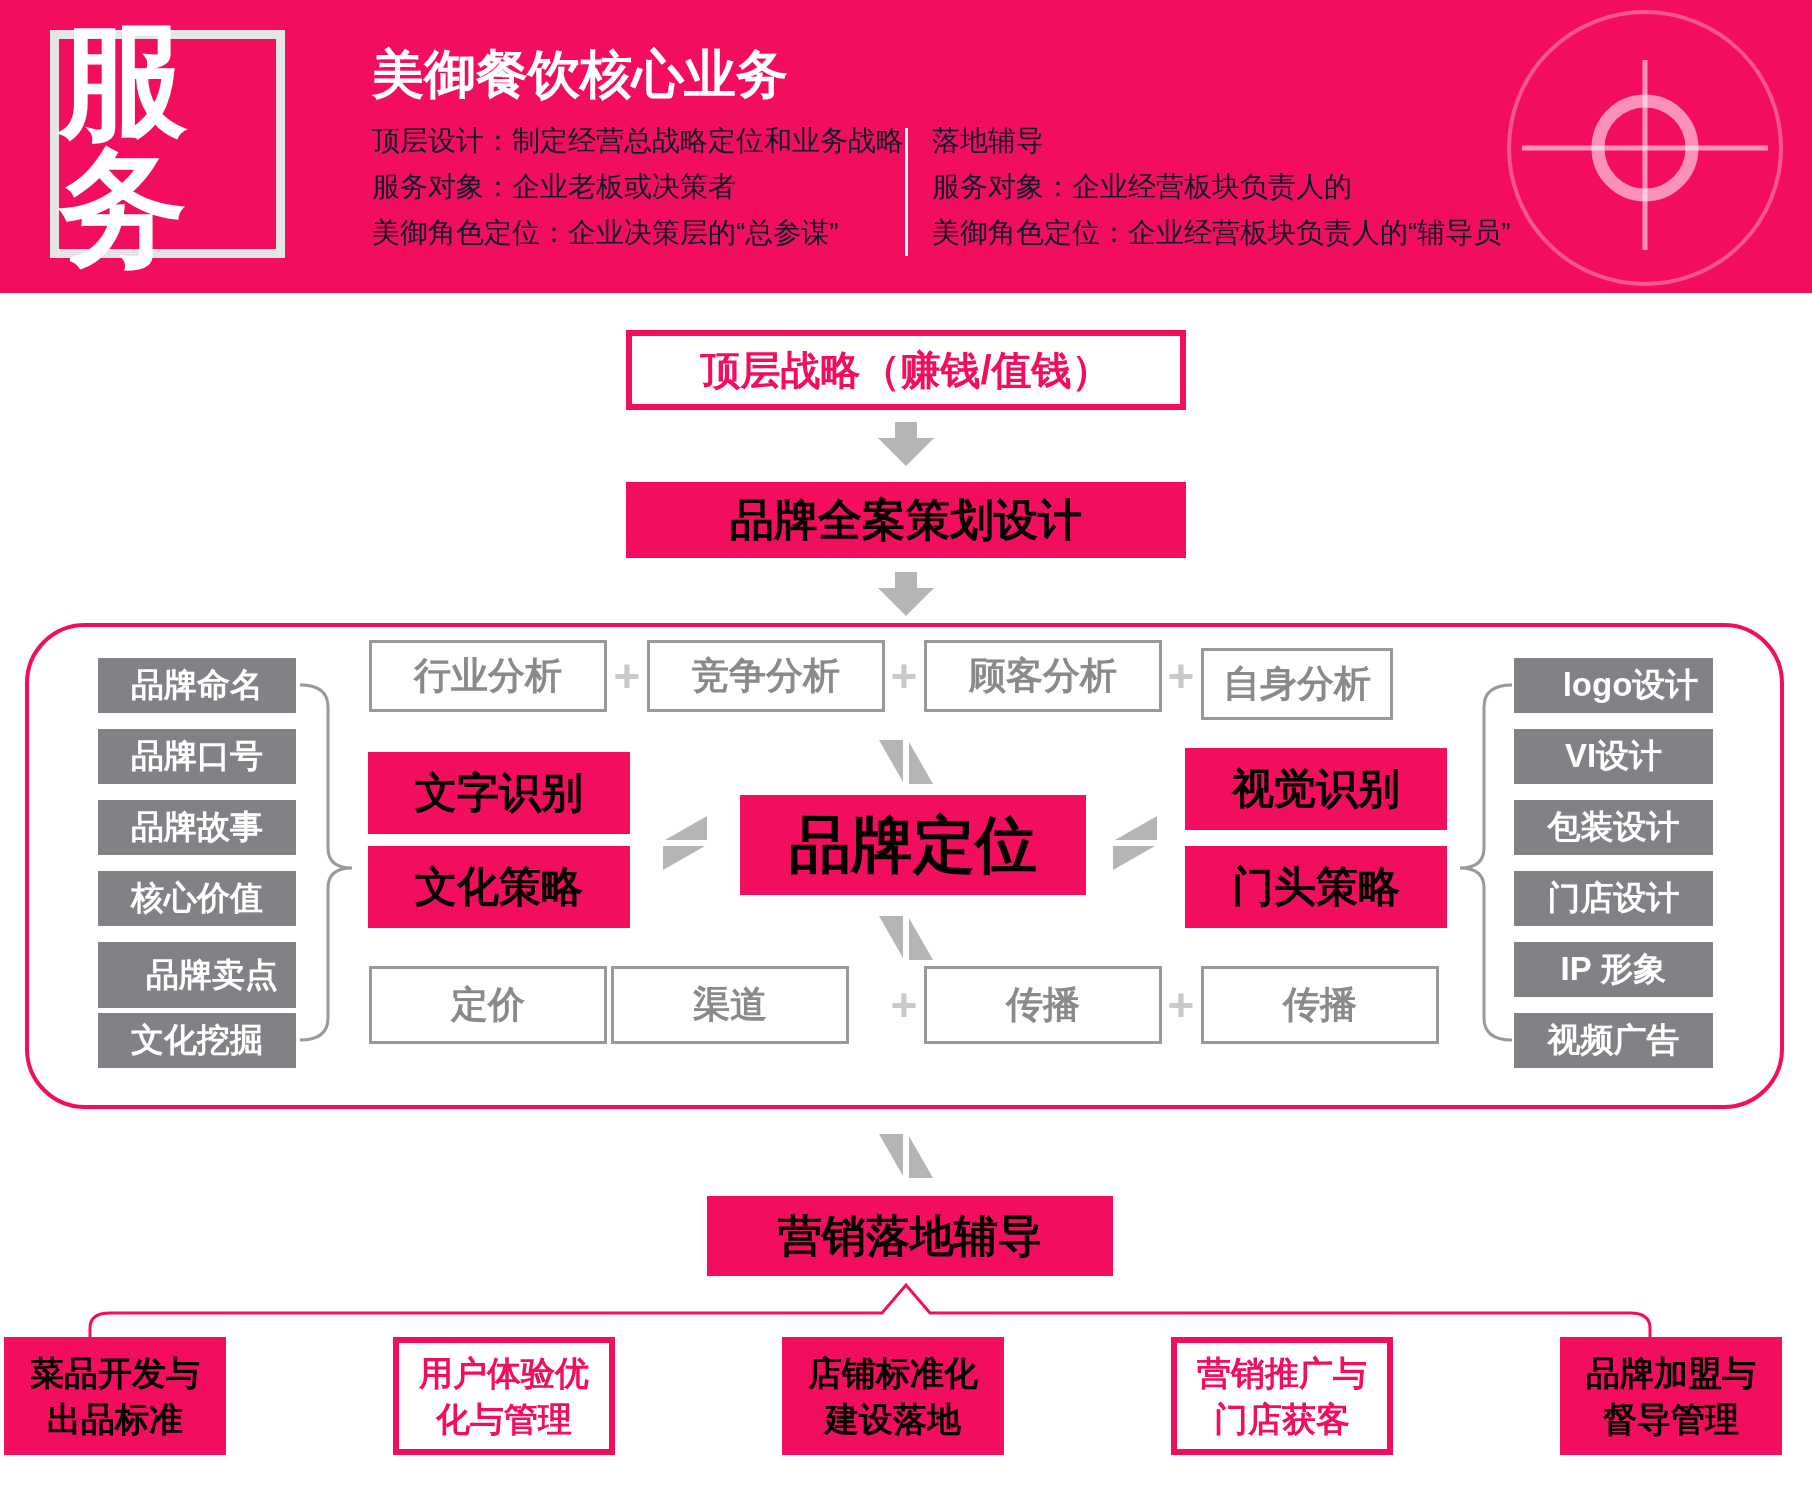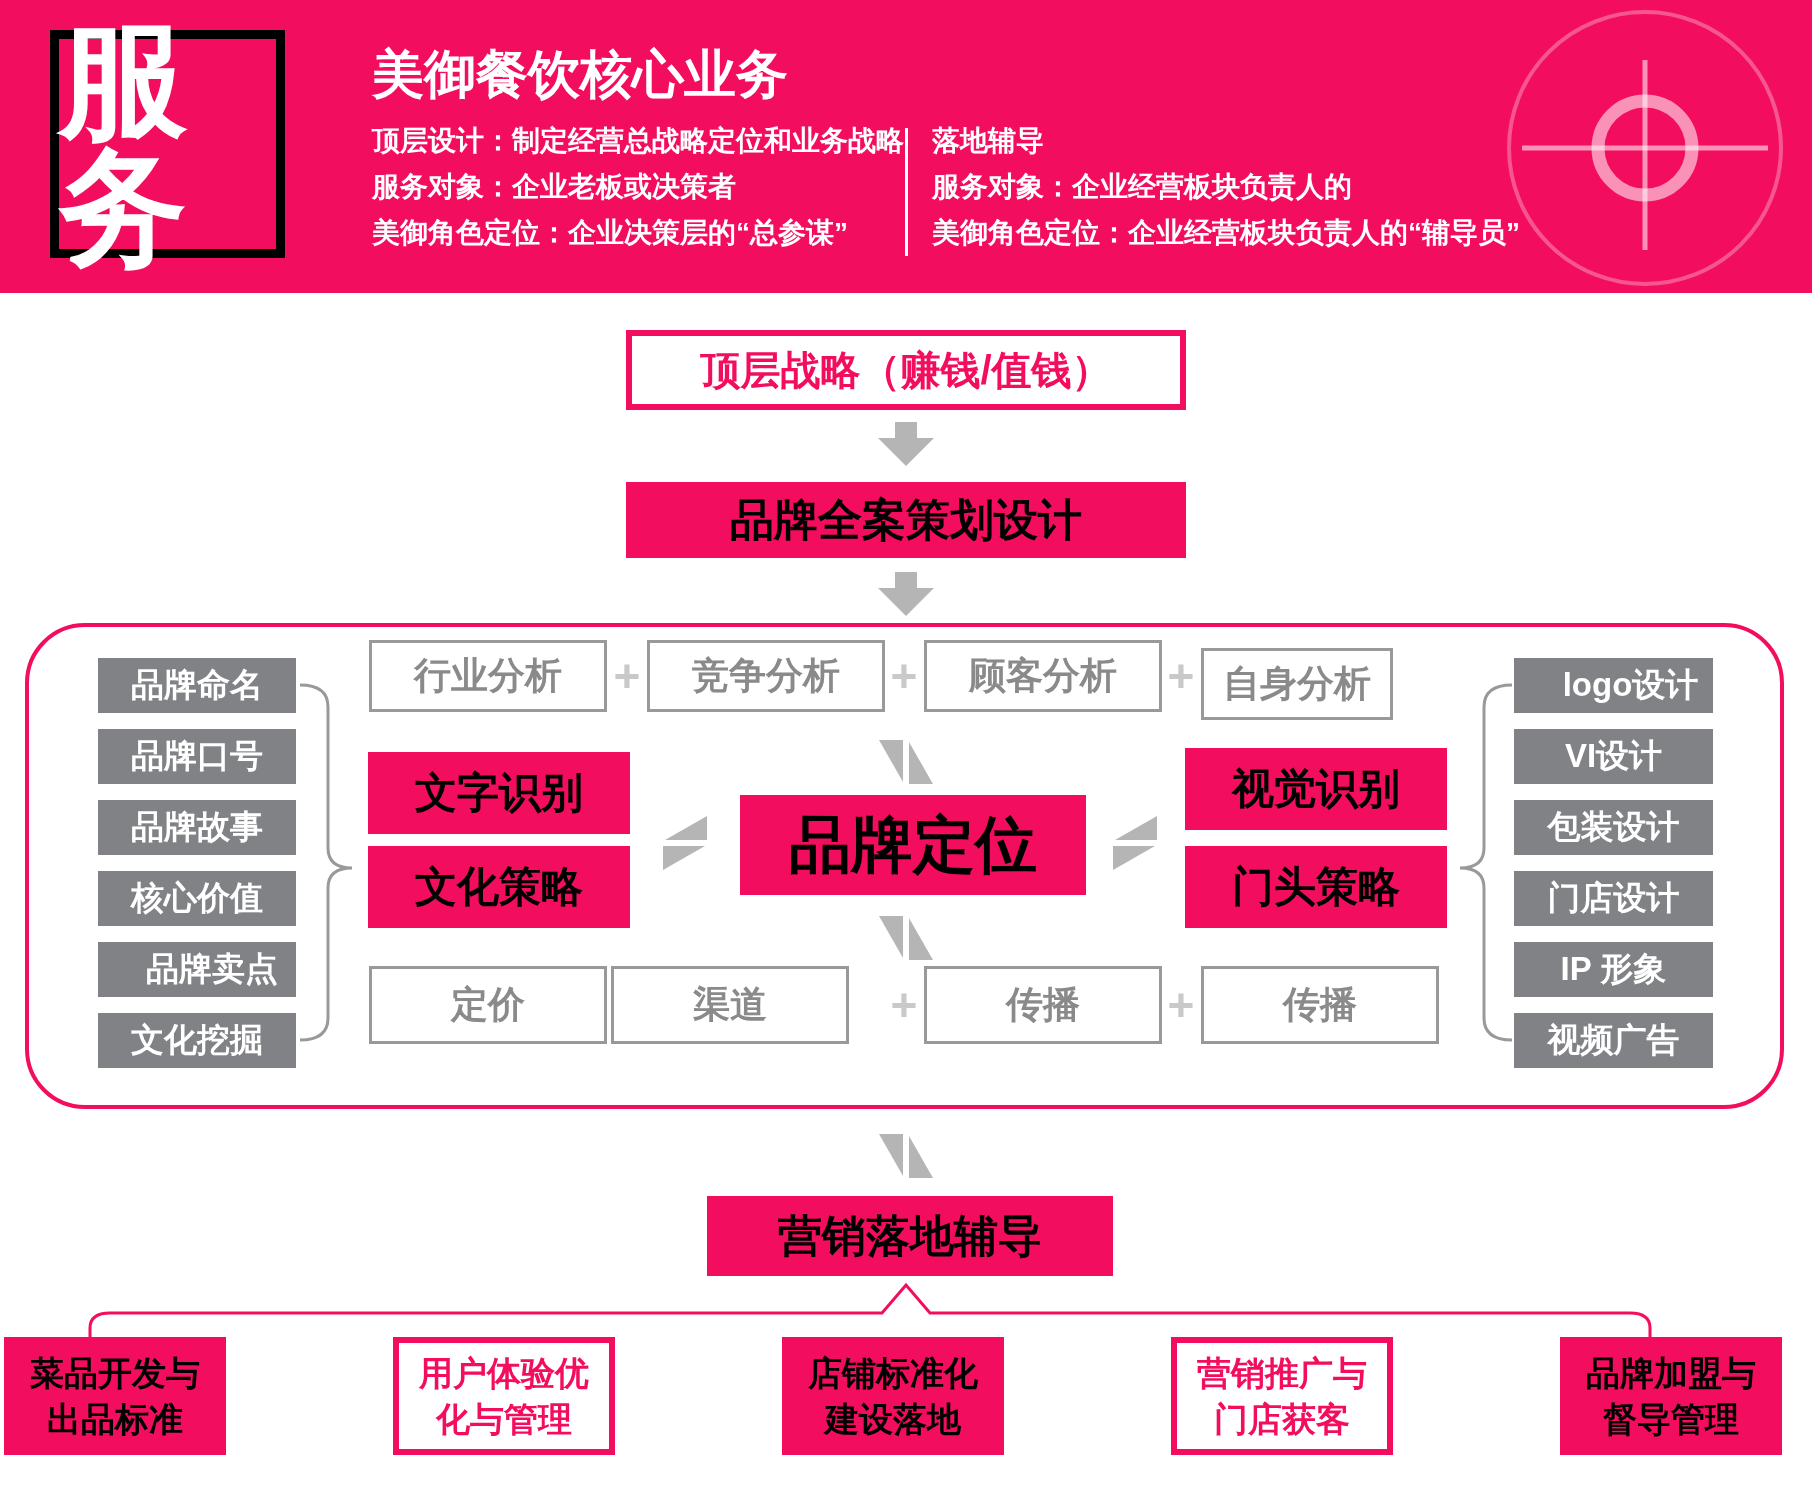--- a/index.html
+++ b/index.html
@@ -1,25 +1,25 @@
 <!DOCTYPE html>
 <html><head>
 <meta charset="utf-8">
 <style>
   html,body{margin:0;padding:0;background:#fff;}
   .page{position:relative;width:1812px;height:1499px;background:#fff;overflow:hidden;
         font-family:"Liberation Sans","DejaVu Sans",sans-serif;}
 
   
   .banner{position:absolute;left:0;top:0;width:1812px;height:293px;background:#F30D5E;overflow:hidden;}
-  .badge{position:absolute;left:50px;top:30px;width:217px;height:210px;border:9px solid #000000;
+  .badge{position:absolute;left:50px;top:30px;width:217px;height:210px;border:9px solid #e5e5e5;
          display:flex;align-items:center;justify-content:center;}
   .badge span{color:#fff;font-size:128px;font-weight:bold;letter-spacing:-6px;line-height:1;}
   .banner-title{position:absolute;left:372px;top:40px;color:#fff;font-size:52px;font-weight:bold;white-space:nowrap;}
-  .desc{position:absolute;top:118px;color:#ffffff;font-size:28px;font-weight:bold;line-height:46px;white-space:nowrap;}
+  .desc{position:absolute;top:118px;color:#0f172a;font-size:28px;font-weight:normal;line-height:46px;white-space:nowrap;}
   .desc-left{left:372px;}
   .desc-right{left:932px;}
   .v-divider{position:absolute;left:905px;top:128px;width:3px;height:128px;background:#fff;}
 
   
   .cbox{position:absolute;display:flex;align-items:center;justify-content:center;box-sizing:border-box;
         text-align:center;white-space:nowrap;}
   .pfill{background:#F30D5E;color:#000000;font-weight:bold;}
   .pline{background:#fff;border:6px solid #F30D5E;color:#F30D5E;font-weight:bold;}
   .gfill{background:#818285;color:#fff;font-weight:bold;}
@@ -88,21 +88,21 @@
     </div>
   <div class="cbox gfill" style="left:98px;top:729px;width:198px;height:55px;font-size:33px;">
       <span>品牌口号</span>
     </div>
   <div class="cbox gfill" style="left:98px;top:800px;width:198px;height:55px;font-size:33px;">
       <span>品牌故事</span>
     </div>
   <div class="cbox gfill" style="left:98px;top:871px;width:198px;height:55px;font-size:33px;">
       <span>核心价值</span>
     </div>
-  <div class="cbox gfill" style="left:98px;top:942px;width:198px;height:55px;font-size:33px;padding-left:30px;">
+  <div class="cbox gfill" style="left:98px;top:942px;width:198px;height:66px;font-size:33px;padding-left:30px;">
       <span>品牌卖点</span>
     </div>
   <div class="cbox gfill" style="left:98px;top:1013px;width:198px;height:55px;font-size:33px;">
       <span>文化挖掘</span>
     </div>
 
   <svg style="left:296px;top:655px;" width="70" height="410">
     <path d="M4,30 Q32,30 32,52 L32,193 Q32,213 56,213 Q32,213 32,233 L32,363 Q32,385 4,385" fill="none" stroke="#999" stroke-width="3"></path>
   </svg>
 

